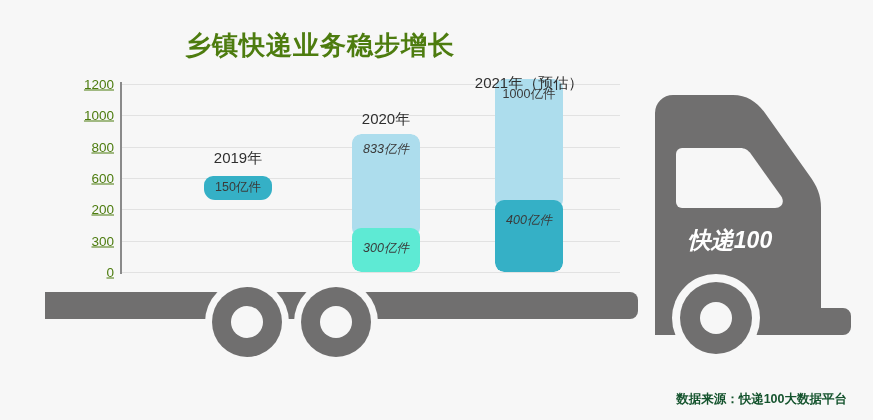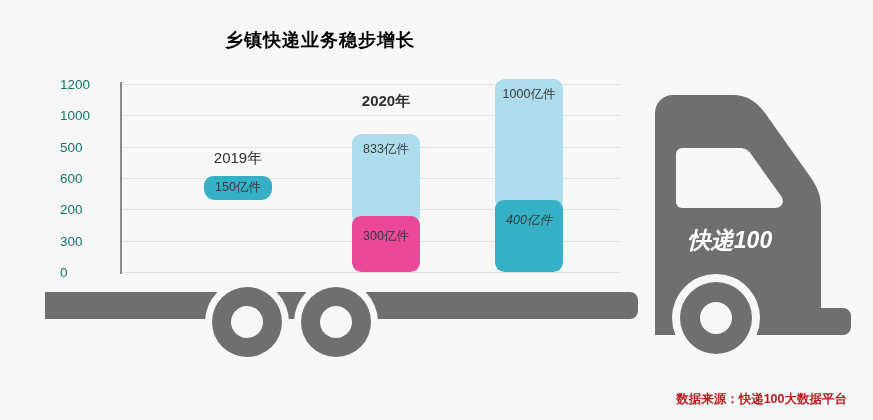--- a/index.html
+++ b/index.html
@@ -21,23 +21,23 @@
     background: #f7f7f7;
   }
 
   
   .chart-title {
     position: absolute;
     left: 0;
     top: 28px;
     width: 640px;
     text-align: center;
-    font-size: 18px;
+    font-size: 26px;
     font-weight: bold;
-    color: #000000;
+    color: #4d7c0f;
     letter-spacing: 1px;
   }
 
   
   .truck-layer {
     position: absolute;
     left: 0;
     top: 0;
     width: 873px;
     height: 420px;
@@ -64,24 +64,25 @@
     position: absolute;
     left: 0;
     width: 498px;
     height: 1px;
     background: #e2e2e2;
   }
   .ytick {
     position: absolute;
     right: 0;
     width: 54px;
-    text-align: left;
+    text-align: right;
     font-size: 13.5px;
-    color: #0f766e;
+    color: #4d7c0f;
     transform: translateY(-50%);
+    text-decoration: underline;
   }
   .yticks {
     position: absolute;
     left: 58px;
     top: 84px;
     width: 56px;
     height: 188px;
   }
 
   
@@ -130,21 +131,21 @@
     color: #2f2f2f;
   }
 
   
   .source-note {
     position: absolute;
     right: 26px;
     bottom: 12px;
     font-size: 12.5px;
     font-weight: bold;
-    color: #b91c1c;
+    color: #14532d;
     white-space: nowrap;
   }
 </style>
 </head>
 <body>
 
 <div id="root">
 
   <div class="truck-layer">
     <svg width="873" height="420" viewBox="0 0 873 420" xmlns="http://www.w3.org/2000/svg">
@@ -172,21 +173,21 @@
     </svg>
   </div>
 
   <div class="chart-title">乡镇快递业务稳步增长</div>
 
   <div class="axis-line"></div>
 
   <div class="yticks">
       <div class="ytick" style="top: 0px;">1200</div>
       <div class="ytick" style="top: 31.3333px;">1000</div>
-      <div class="ytick" style="top: 62.6667px;">500</div>
+      <div class="ytick" style="top: 62.6667px;">800</div>
       <div class="ytick" style="top: 94px;">600</div>
       <div class="ytick" style="top: 125.333px;">200</div>
       <div class="ytick" style="top: 156.667px;">300</div>
       <div class="ytick" style="top: 188px;">0</div>
     </div>
 
   <div class="plot">
     <div id="gridlines">
         <div class="gridline" style="top: 0px;"></div>
         <div class="gridline" style="top: 31.3333px;"></div>
@@ -199,38 +200,39 @@
     <div id="bars">
         <div class="bar-group" style="left: 82px; width: 68px; height: 188px;">
           <div class="bar-stack" style="height: 95.927px;">
             <div class="seg-bottom" style="background: rgb(53, 176, 198); height: 32.5px; border-radius: 11px;">
               <div class="seg-label">150亿件</div>
             </div>
           </div>
           <div class="bar-caption" style="bottom: 103.927px; margin-top: 24px;">2019年</div>
         </div>
         <div class="bar-group" style="left: 230px; width: 68px; height: 188px;">
-          <div class="bar-stack" style="height: 138.453px;">
+          <div class="bar-stack" style="height: 138.453px; font-style: italic;">
             <div class="seg-top" style="background: rgb(173, 221, 237); height: 91.4526px;">
               <div class="seg-label">833亿件</div>
             </div>
-            <div class="seg-bottom" style="background: #ec4899; height: 56px;">
+            <div class="seg-bottom" style="background: #5eead4; height: 44px;">
               <div class="seg-label">300亿件</div>
             </div>
           </div>
-          <div class="bar-caption" style="bottom: 161px; font-weight: bold;">2020年</div>
+          <div class="bar-caption" style="bottom: 143px;">2020年</div>
         </div>
         <div class="bar-group" style="left: 373px; width: 68px; height: 188px;">
           <div class="bar-stack" style="height: 193px;">
             <div class="seg-top" style="background: rgb(173, 221, 237); height: 108.413px;">
               <div class="seg-label">1000亿件</div>
             </div>
             <div class="seg-bottom" style="background: rgb(53, 176, 198); height: 71.6667px; font-style: italic;">
               <div class="seg-label">400亿件</div>
             </div>
           </div>
+          <div class="bar-caption" style="bottom: 179.08px;">2021年（预估）</div>
         </div>
       </div>
   </div>
 
   <div class="source-note">数据来源：快递100大数据平台</div>
 
 </div>
 
 </body></html>

